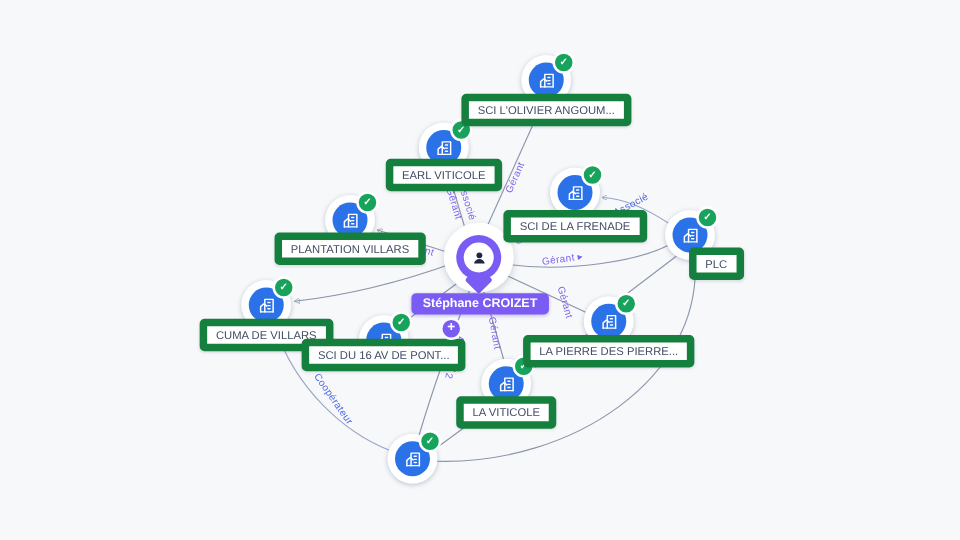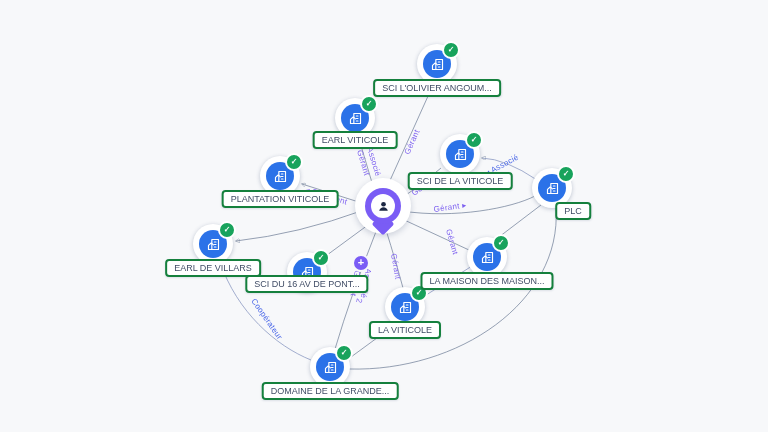--- a/index.html
+++ b/index.html
@@ -11,21 +11,21 @@
   #edges text.blue{fill:#4a67e8;}
   .node{position:absolute;width:40px;height:40px;transform:translate(-50%,-50%);
         background:#fff;border-radius:50%;box-shadow:0 1px 4px rgba(40,60,100,.28);
         display:flex;align-items:center;justify-content:center;cursor:pointer;}
   .ninner{width:28px;height:28px;border-radius:50%;background:#2b72e8;
           display:flex;align-items:center;justify-content:center;}
   .badge{position:absolute;top:-3px;right:-3px;width:14px;height:14px;border-radius:50%;
          background:#18a35c;border:2px solid #fff;color:#fff;font-size:8px;line-height:14px;
          text-align:center;font-weight:bold;}
   .nlabel{position:absolute;transform:translate(-50%,-50%);background:#fff;
-          border:2px solid #15803d;border-radius:4px;padding:2px 7px;font-size:9px;
+          border:6px solid #15803d;border-radius:4px;padding:2px 7px;font-size:9px;
           color:#414d66;white-space:nowrap;box-shadow:0 1px 2px rgba(40,60,100,.12);
           cursor:pointer;z-index:5;}
   .person-wrap{position:absolute;left:383px;top:212px;z-index:4;}
   .person-disc{position:absolute;left:-28px;top:-34px;width:56px;height:56px;border-radius:50%;
                background:#fff;box-shadow:0 2px 6px rgba(40,60,100,.22);}
   .pin-tail{position:absolute;left:-8px;top:4px;width:16px;height:16px;background:#7a5cf5;
             transform:rotate(45deg);border-radius:2px;}
   .pin-head{position:absolute;left:-18px;top:-24px;width:36px;height:36px;border-radius:50%;
             background:#7a5cf5;display:flex;align-items:center;justify-content:center;}
   .pin-core{width:24px;height:24px;background:#fff;border-radius:50%;
@@ -120,21 +120,21 @@
           <g fill="none" stroke="#fff" stroke-width="1.4" stroke-linejoin="round" stroke-linecap="round">
             <path d="M7 15V3h8v12"></path>
             <path d="M3 15v-5l3.2-2.8L9 9.5"></path>
             <path d="M3 15h12"></path>
             <path d="M10 6h2M10 9h2M10 12h2"></path>
           </g>
         </svg>
     </span>
     <span class="badge">✓</span>
   </div>
-  <div class="nlabel" style="left:460px;top:181px">SCI DE LA VITICOLE</div>
+  <div class="nlabel" style="left:460px;top:181px">SCI DE LA FRENADE</div>
 
   <div class="node" style="left:552px;top:188px">
     <span class="ninner">
       <svg viewBox="0 0 18 18" width="15" height="15">
           <g fill="none" stroke="#fff" stroke-width="1.4" stroke-linejoin="round" stroke-linecap="round">
             <path d="M7 15V3h8v12"></path>
             <path d="M3 15v-5l3.2-2.8L9 9.5"></path>
             <path d="M3 15h12"></path>
             <path d="M10 6h2M10 9h2M10 12h2"></path>
           </g>
@@ -150,36 +150,36 @@
           <g fill="none" stroke="#fff" stroke-width="1.4" stroke-linejoin="round" stroke-linecap="round">
             <path d="M7 15V3h8v12"></path>
             <path d="M3 15v-5l3.2-2.8L9 9.5"></path>
             <path d="M3 15h12"></path>
             <path d="M10 6h2M10 9h2M10 12h2"></path>
           </g>
         </svg>
     </span>
     <span class="badge">✓</span>
   </div>
-  <div class="nlabel" style="left:280px;top:199px">PLANTATION VITICOLE</div>
+  <div class="nlabel" style="left:280px;top:199px">PLANTATION VILLARS</div>
 
   <div class="node" style="left:213px;top:244px">
     <span class="ninner">
       <svg viewBox="0 0 18 18" width="15" height="15">
           <g fill="none" stroke="#fff" stroke-width="1.4" stroke-linejoin="round" stroke-linecap="round">
             <path d="M7 15V3h8v12"></path>
             <path d="M3 15v-5l3.2-2.8L9 9.5"></path>
             <path d="M3 15h12"></path>
             <path d="M10 6h2M10 9h2M10 12h2"></path>
           </g>
         </svg>
     </span>
     <span class="badge">✓</span>
   </div>
-  <div class="nlabel" style="left:213px;top:268px">EARL DE VILLARS</div>
+  <div class="nlabel" style="left:213px;top:268px">CUMA DE VILLARS</div>
 
   <div class="node" style="left:307px;top:272px">
     <span class="ninner">
       <svg viewBox="0 0 18 18" width="15" height="15">
           <g fill="none" stroke="#fff" stroke-width="1.4" stroke-linejoin="round" stroke-linecap="round">
             <path d="M7 15V3h8v12"></path>
             <path d="M3 15v-5l3.2-2.8L9 9.5"></path>
             <path d="M3 15h12"></path>
             <path d="M10 6h2M10 9h2M10 12h2"></path>
           </g>
@@ -195,21 +195,21 @@
           <g fill="none" stroke="#fff" stroke-width="1.4" stroke-linejoin="round" stroke-linecap="round">
             <path d="M7 15V3h8v12"></path>
             <path d="M3 15v-5l3.2-2.8L9 9.5"></path>
             <path d="M3 15h12"></path>
             <path d="M10 6h2M10 9h2M10 12h2"></path>
           </g>
         </svg>
     </span>
     <span class="badge">✓</span>
   </div>
-  <div class="nlabel" style="left:487px;top:281px">LA MAISON DES MAISON...</div>
+  <div class="nlabel" style="left:487px;top:281px">LA PIERRE DES PIERRE...</div>
 
   <div class="node" style="left:405px;top:307px">
     <span class="ninner">
       <svg viewBox="0 0 18 18" width="15" height="15">
           <g fill="none" stroke="#fff" stroke-width="1.4" stroke-linejoin="round" stroke-linecap="round">
             <path d="M7 15V3h8v12"></path>
             <path d="M3 15v-5l3.2-2.8L9 9.5"></path>
             <path d="M3 15h12"></path>
             <path d="M10 6h2M10 9h2M10 12h2"></path>
           </g>
@@ -225,29 +225,29 @@
           <g fill="none" stroke="#fff" stroke-width="1.4" stroke-linejoin="round" stroke-linecap="round">
             <path d="M7 15V3h8v12"></path>
             <path d="M3 15v-5l3.2-2.8L9 9.5"></path>
             <path d="M3 15h12"></path>
             <path d="M10 6h2M10 9h2M10 12h2"></path>
           </g>
         </svg>
     </span>
     <span class="badge">✓</span>
   </div>
-  <div class="nlabel" style="left:330px;top:391px">DOMAINE DE LA GRANDE...</div>
 
   <div class="person-wrap">
     <div class="person-disc"></div>
     <div class="pin-tail"></div>
     <div class="pin-head">
       <div class="pin-core">
         <svg viewBox="0 0 16 16" width="15" height="15">
             <circle cx="8" cy="5.6" r="2.5" fill="#1c2742"></circle>
             <path d="M3.4 12.6c.6-2.6 2.5-3.9 4.6-3.9s4 1.3 4.6 3.9z" fill="#1c2742"></path>
           </svg>
       </div>
     </div>
   </div>
+  <div class="person-label">Stéphane CROIZET</div>
   <div class="plus-btn">+</div>
 
 </div>
 
 </body></html>

